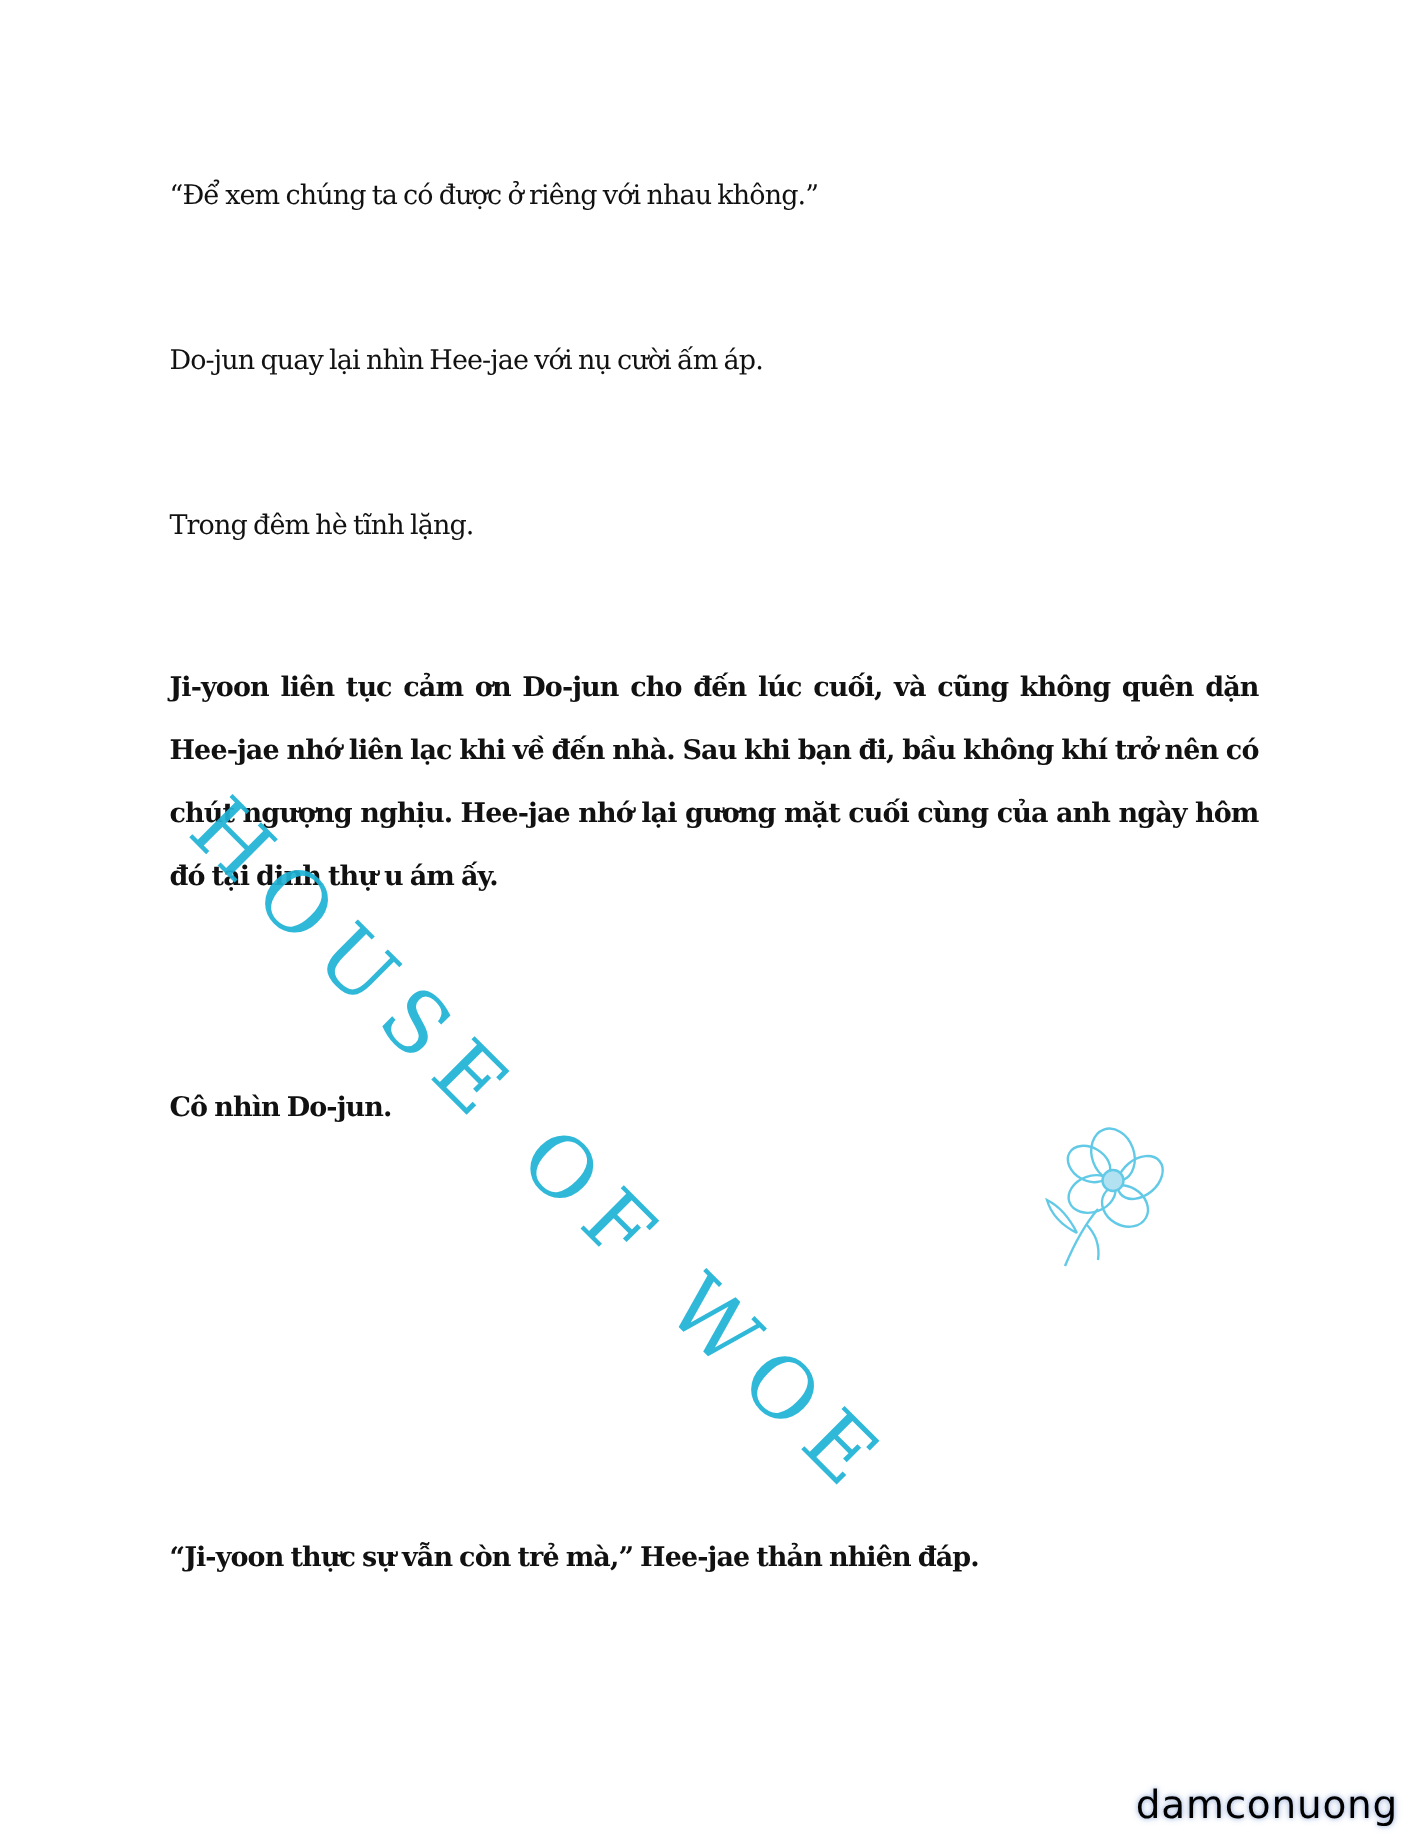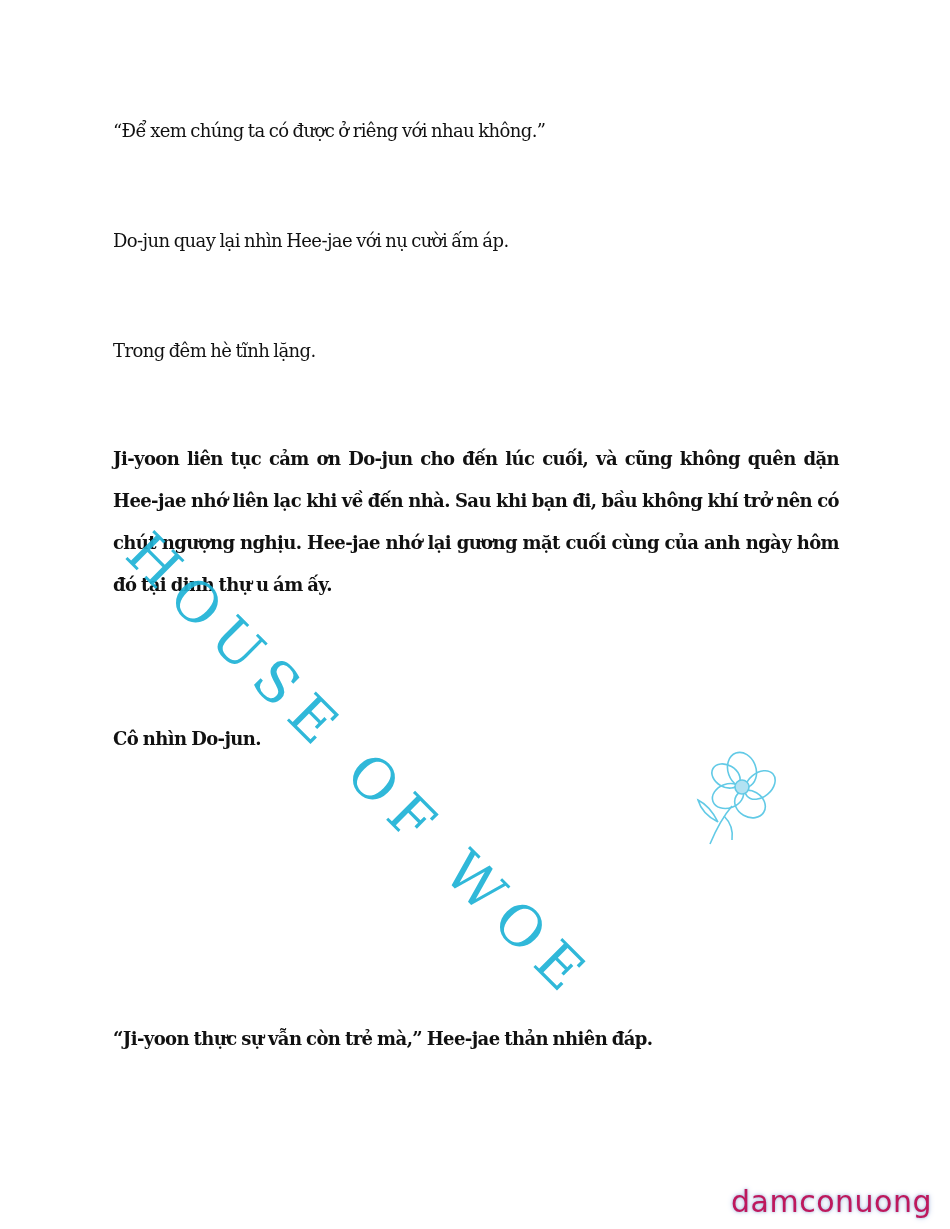--- a/index.html
+++ b/index.html
@@ -65,22 +65,22 @@
       top: 740px;
       width: 100px;
       height: 110px;
       pointer-events: none;
     }
     .site-mark {
       position: absolute;
       right: 18px;
       bottom: 10px;
       font-family: "DejaVu Sans", "Liberation Sans", sans-serif;
-      font-size: 30px;
-      color: #be185d;
+      font-size: 26px;
+      color: #000000;
       text-shadow: 0 0 3px #9fb3d8, 0 0 6px #c8d4ec;
       letter-spacing: 0.5px;
     }
   </style>
 </head>
 <body>
 
 <div class="page">
   <p id="p1" class="para">“Để xem chúng ta có được ở riêng với nhau không.”</p>
   <p id="p3" class="para">Trong đêm hè tĩnh lặng.</p>

